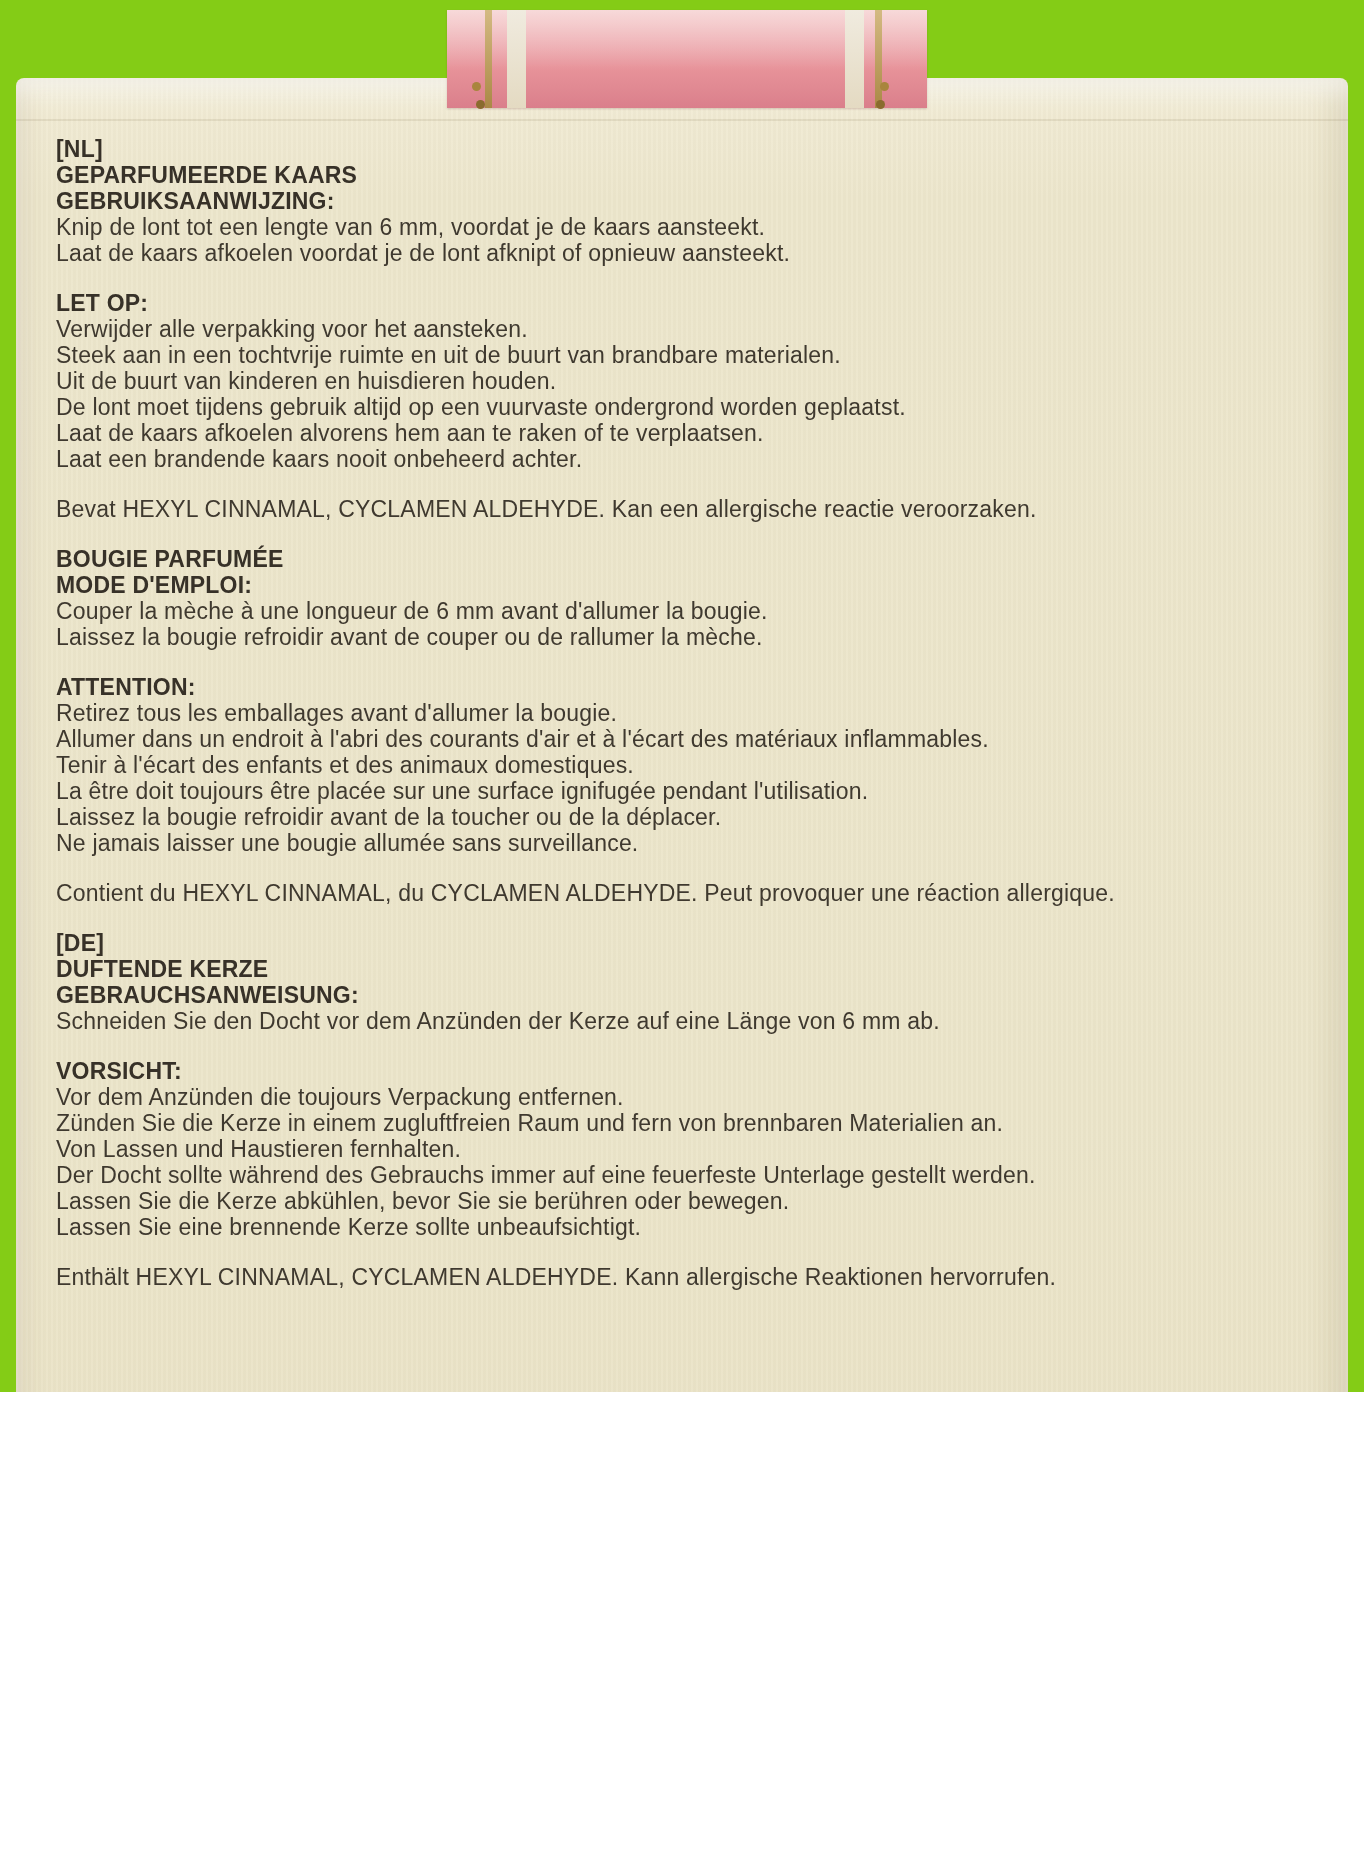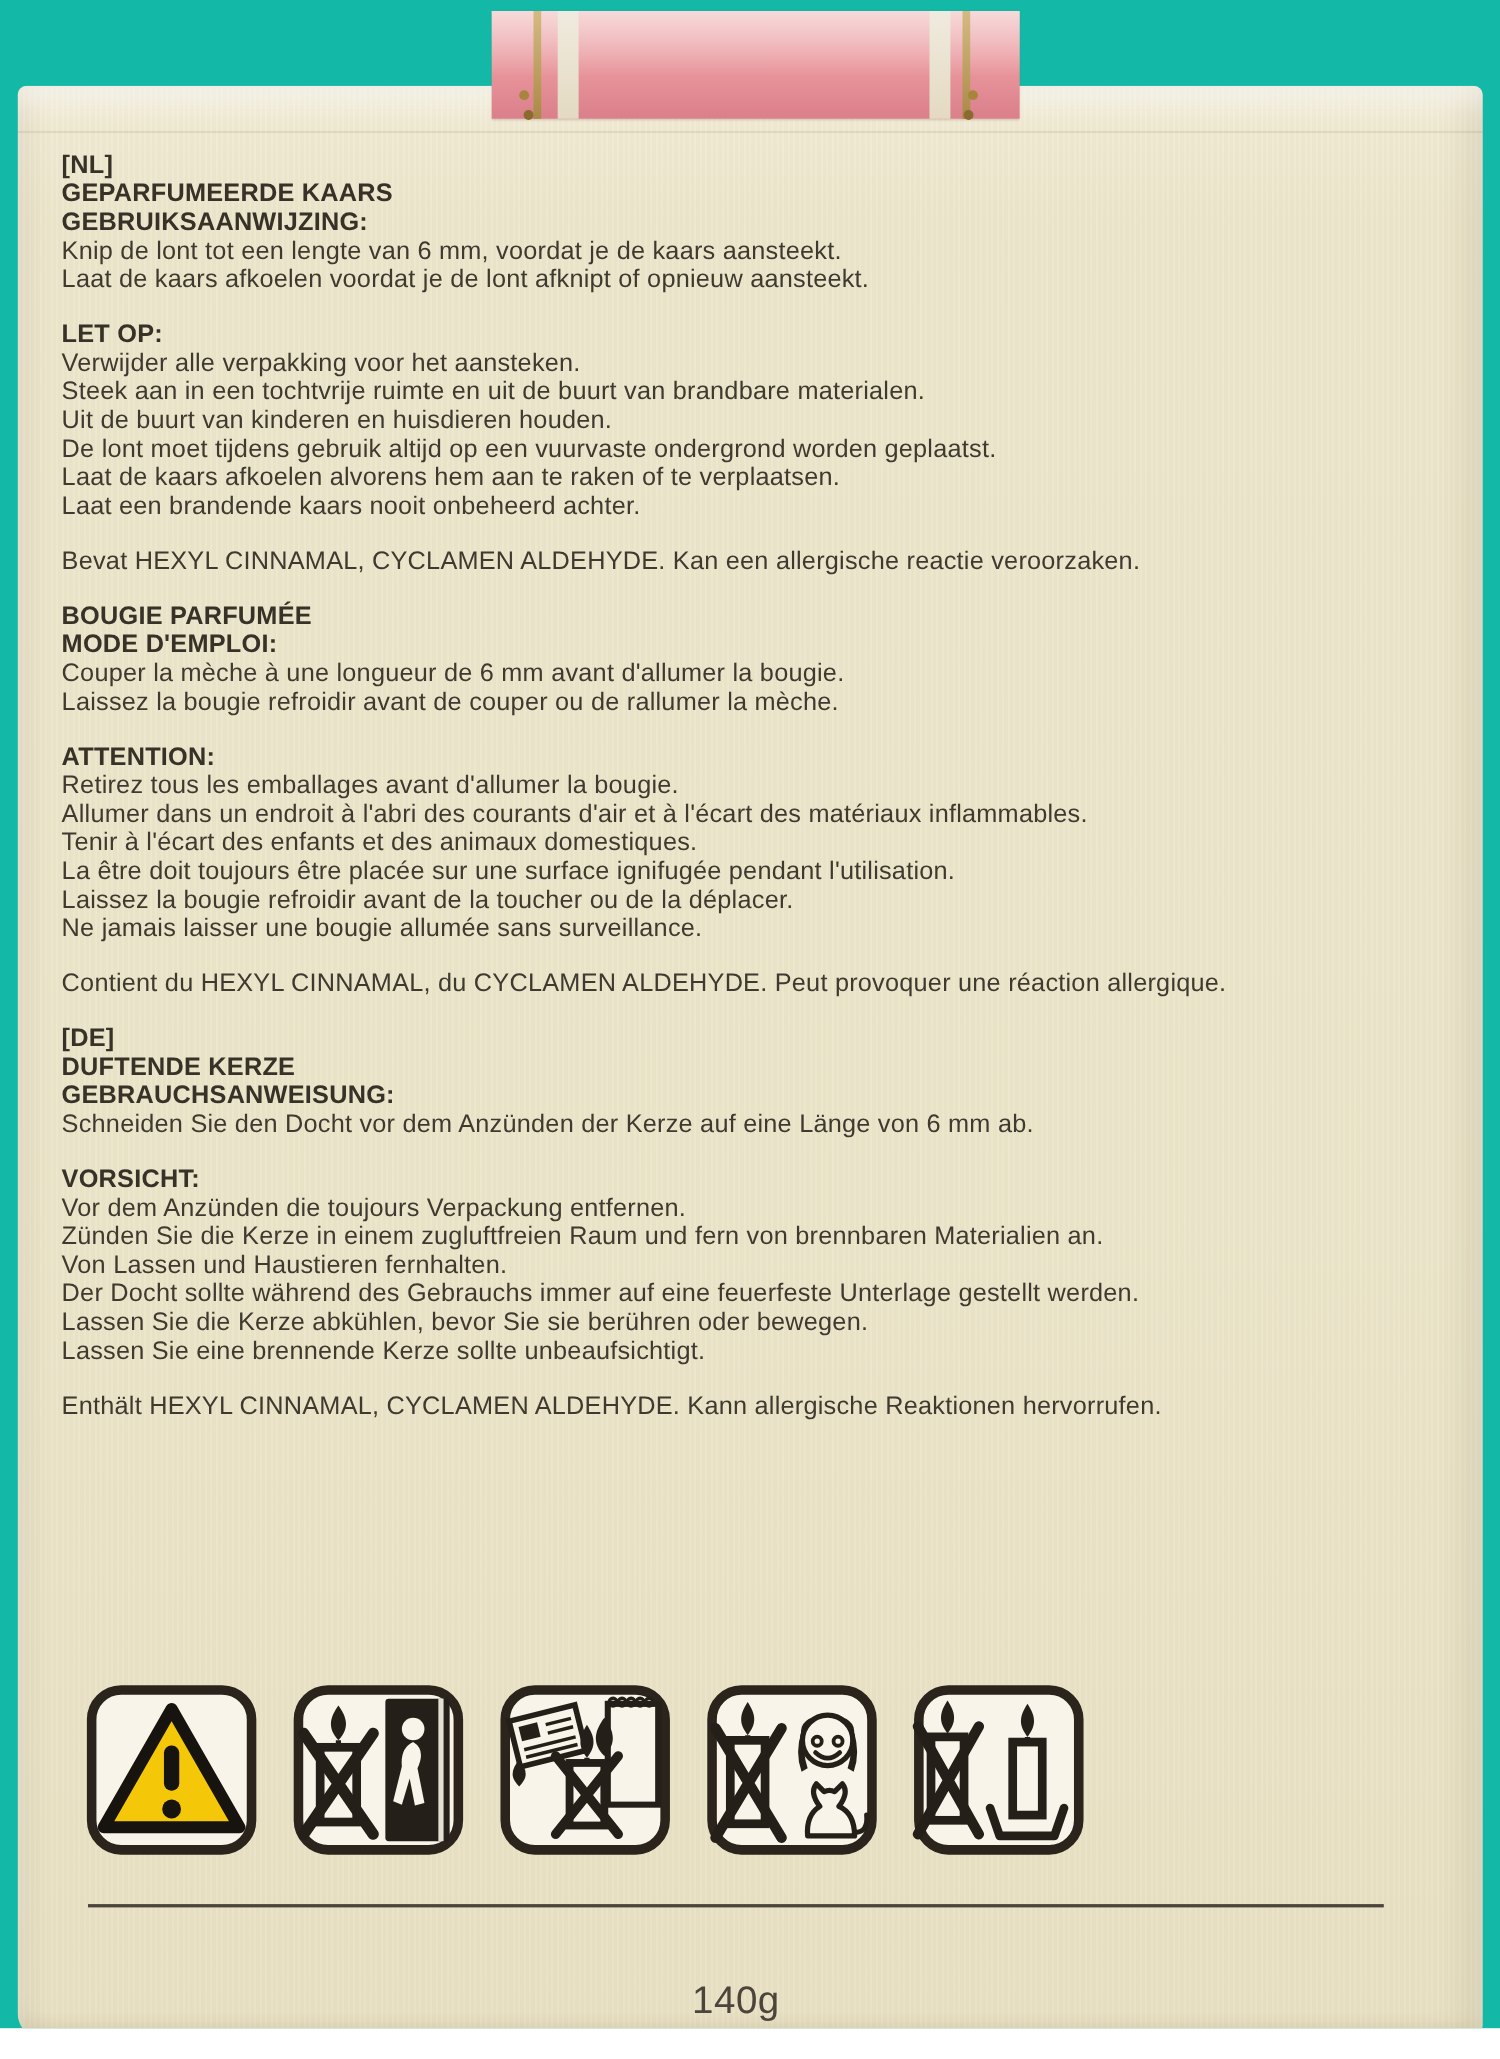--- a/index.html
+++ b/index.html
@@ -1,18 +1,18 @@
 <!DOCTYPE html>
 <html><head>
 <meta charset="utf-8">
 <style>
   html,body { margin:0; padding:0; background:#ffffff; }
   .stage {
-    position:relative; width:1364px; height:1844px; overflow:hidden;
-    background:#14b8a6;
+    position:relative; width:1364px; height:1392px; overflow:hidden;
+    background:#84cc16;
     font-family:"Liberation Sans", sans-serif;
   }
   
   .box {
     position:absolute; left:16px; top:78px; width:1332px; height:1776px;
     background:
       repeating-linear-gradient(90deg, rgba(255,255,255,0.045) 0 2px, rgba(60,40,10,0.014) 2px 5px),
       linear-gradient(180deg, #f5f1df 0px, #f0ead3 38px, #ece6cc 120px, #ebe5ca 58%, #e9e1c4 100%);
     border-radius:8px 8px 14px 24px;
     box-shadow:

